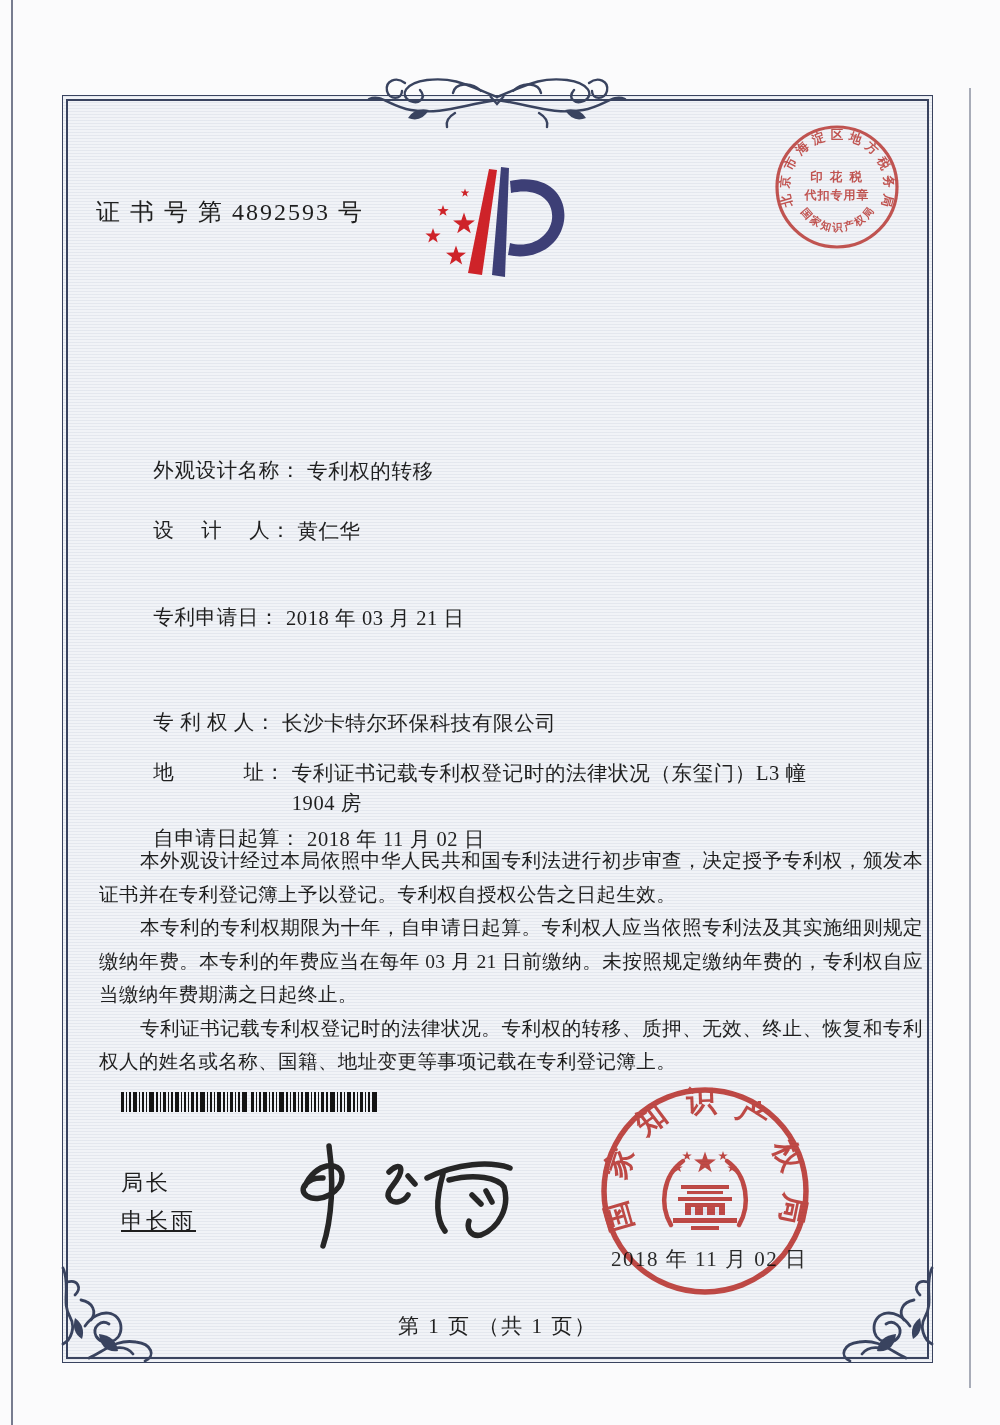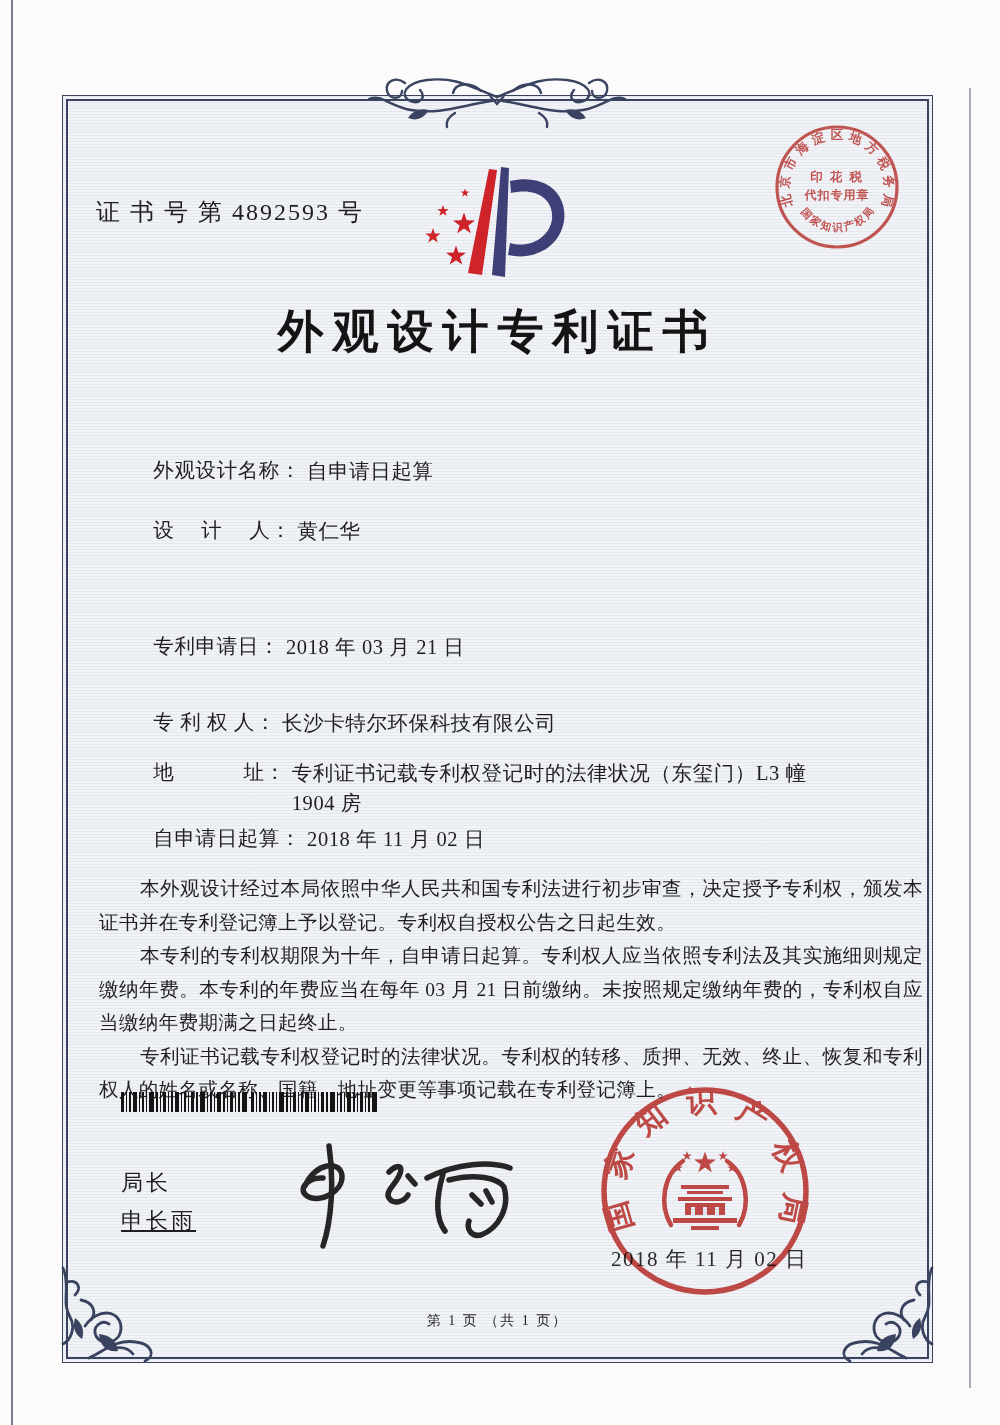--- a/index.html
+++ b/index.html
@@ -26,33 +26,33 @@
 
   .title{position:absolute;left:0;top:205px;width:100%;margin:0;text-align:center;
          font-size:46px;font-weight:bold;letter-spacing:9px;color:#141414;white-space:pre;}
 
   .frow{position:absolute;left:56px;font-size:20.5px;letter-spacing:.6px;white-space:pre;}
   .flabel{display:inline;text-align:right;}
   .fvalue{display:inline-block;vertical-align:top;line-height:30px;}
   .fvalue-ml{margin-left:6px;}
 
   .paras{position:absolute;left:36px;top:748px;width:824px;font-size:19.5px;line-height:33.5px;
-         letter-spacing:.4px;text-align:justify;margin-top:28px;}
+         letter-spacing:.4px;text-align:justify;}
   .paras p{margin:0;text-indent:2.1em;}
 
   .barcode{position:absolute;left:58px;top:996px;}
 
   .signer-title{position:absolute;left:58px;top:1072px;font-size:22px;letter-spacing:3px;}
   .signer-name{position:absolute;left:58px;top:1110px;font-size:22px;letter-spacing:3px;text-decoration:underline;}
   .signature{position:absolute;left:214px;top:1038px;}
 
   .seal-date{position:absolute;left:548px;top:1149px;font-size:21px;letter-spacing:1.5px;color:#2a2a2a;white-space:pre;}
   .main-seal{position:absolute;left:534px;top:987px;opacity:.88;mix-blend-mode:multiply;}
 
-  .footer{position:absolute;left:0;top:1216px;width:100%;text-align:center;font-size:14px;
+  .footer{position:absolute;left:0;top:1216px;width:100%;text-align:center;font-size:21px;
           letter-spacing:2px;white-space:pre;}
 
   svg text{font-family:"Liberation Serif","DejaVu Serif",serif;}
 </style>
 </head>
 <body>
 
 <div class="page">
   <div class="scan-edge edge-l"></div>
   <div class="scan-edge edge-r"></div>
@@ -130,29 +130,28 @@
       <text fill="#c5342e" font-size="12.5" font-weight="bold">
         <textPath href="#taxTop" startOffset="2" textLength="188" lengthAdjust="spacing">北京市海淀区地方税务局</textPath>
       </text>
       <text fill="#c5342e" font-size="10.5" font-weight="bold">
         <textPath href="#taxBottom" startOffset="2" textLength="86" lengthAdjust="spacing">国家知识产权局</textPath>
       </text>
       <text x="66" y="60" text-anchor="middle" fill="#c5342e" font-size="12.5" font-weight="bold" letter-spacing="2">印 花 税</text>
       <text x="66" y="78" text-anchor="middle" fill="#c5342e" font-size="12" font-weight="bold" letter-spacing="1">代扣专用章</text>
     </svg>
 
-    <h1 class="title">外观设计专利证书</h1>
 
     <div class="frow" style="top:337px">
-      <span class="flabel">外观设计名称：</span><span class="fvalue fvalue-ml">自申请日起算</span>
+      <span class="flabel">外观设计名称：</span><span class="fvalue fvalue-ml">专利权的转移</span>
     </div>
     <div class="frow" style="top:397px">
       <span class="flabel">设　 计　 人：</span><span class="fvalue fvalue-ml">黄仁华</span>
     </div>
-    <div class="frow" style="top:513px">
+    <div class="frow" style="top:484px">
       <span class="flabel">专利申请日：</span><span class="fvalue fvalue-ml">2018 年 03 月 21 日</span>
     </div>
     <div class="frow" style="top:589px">
       <span class="flabel">专 利 权 人：</span><span class="fvalue fvalue-ml">长沙卡特尔环保科技有限公司</span>
     </div>
     <div class="frow" style="top:639px">
       <span class="flabel">地　　　 址：</span><span class="fvalue fvalue-ml"><span>专利证书记载专利权登记时的法律状况（东玺门）L3 幢</span><br><span>1904 房</span></span>
     </div>
     <div class="frow" style="top:705px">
       <span class="flabel">自申请日起算：</span><span class="fvalue fvalue-ml">2018 年 11 月 02 日</span>

